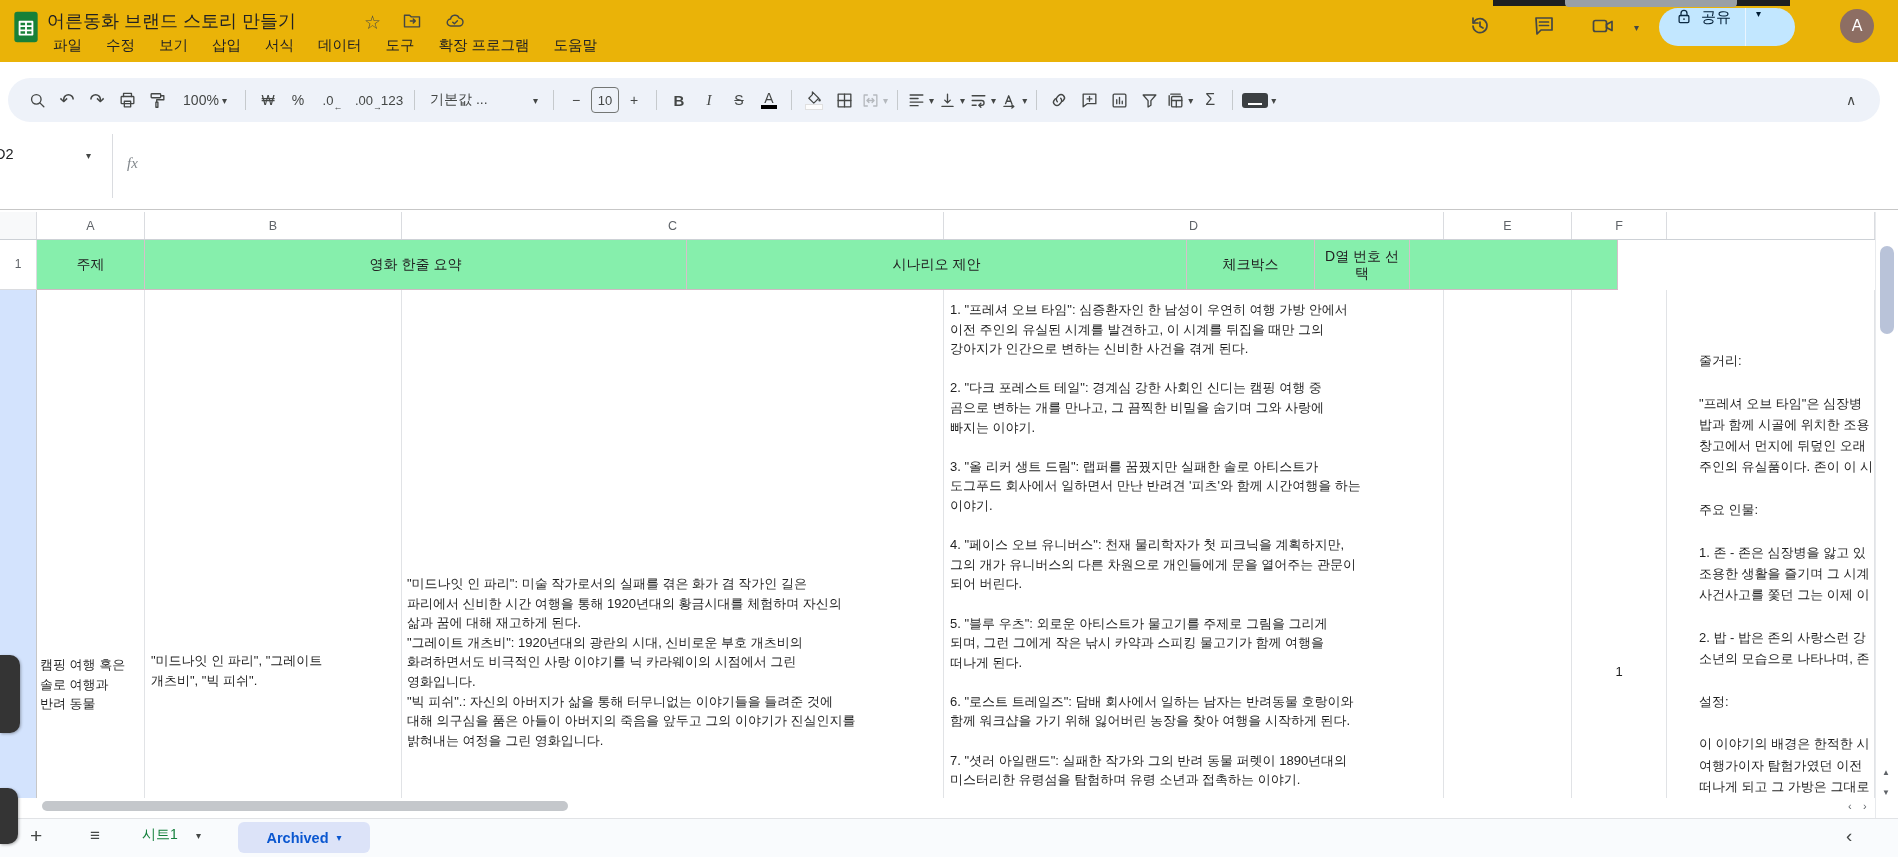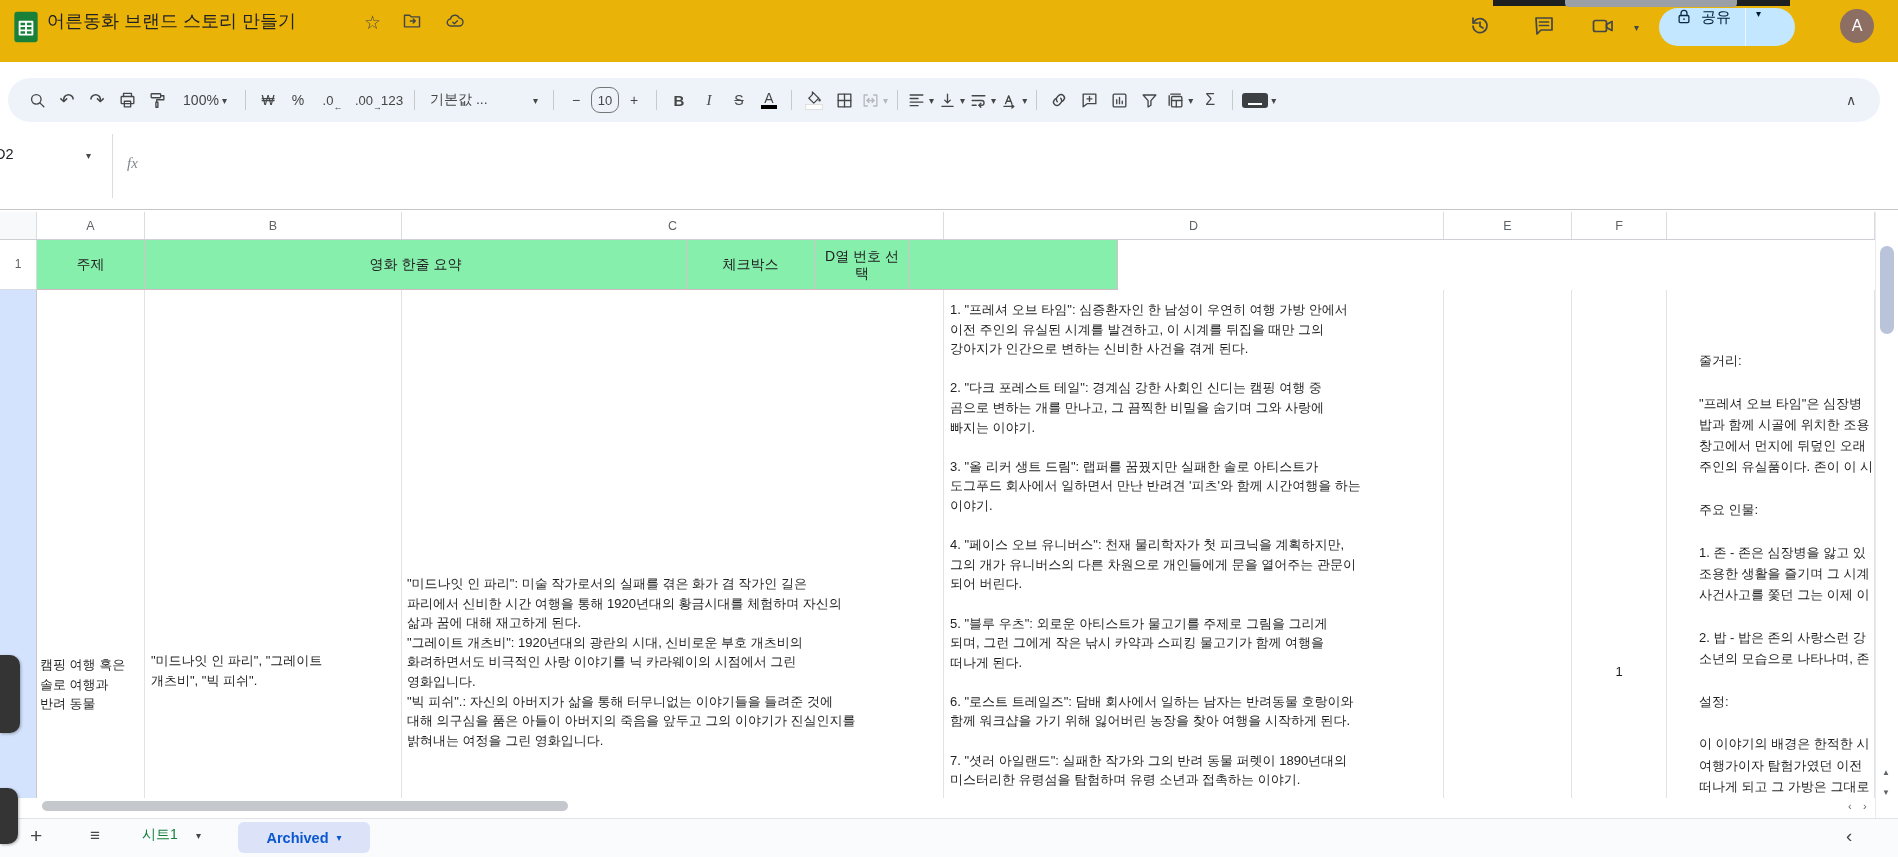--- a/index.html
+++ b/index.html
@@ -25,21 +25,21 @@
   .artifact{position:absolute;top:0;}
 
   
   #toolbar{position:absolute;left:8px;top:78px;width:1872px;height:44px;background:#eef2f9;
            border-radius:22px;display:flex;align-items:center;padding:0 14px;box-sizing:border-box;}
   .tbtn{height:28px;min-width:26px;border-radius:4px;display:flex;align-items:center;justify-content:center;
         color:#444746;font-size:14px;margin:0 2px;}
   .tsep{width:1px;height:20px;background:#c6cacd;margin:0 7px;}
   .crt{font-size:10px;color:#444746;margin-left:3px;}
   .tlabel{font-size:14px;color:#444746;}
-  #fontsize-box{width:26px;height:24px;border:1px solid #747775;border-radius:9px;display:flex;
+  #fontsize-box{width:26px;height:24px;border:1px solid #747775;border-radius:4px;display:flex;
                 align-items:center;justify-content:center;font-size:13px;color:#444746;}
   .bold-b{font-weight:bold;font-size:15px;}
   .ital-i{font-style:italic;font-family:"Liberation Serif",serif;font-size:15px;}
   .strike-s{text-decoration:line-through;font-size:14px;}
   .tcolor{font-size:14px;line-height:12px;display:flex;flex-direction:column;align-items:center;}
   .tcolor .bar{width:16px;height:4px;background:#000;margin-top:1px;}
   .fillwrap{display:flex;flex-direction:column;align-items:center;}
   .fillwrap .bar{width:16px;height:4px;background:#fdfdfd;border:1px solid #e0e0e0;margin-top:0px;}
   .gray{color:#b5b9be;}
   .gray svg{stroke:#b5b9be;}
@@ -121,20 +121,31 @@
           <path d="M10 12h6 M13.5 9.5 16 12l-2.5 2.5"></path>
         </svg>
     </span>
     <span class="ic title-ic" style="left:444px;">
       <svg width="22" height="20" viewBox="0 0 24 24">
           <path d="M7 18a4.2 4.2 0 0 1-.3-8.4 5.3 5.3 0 0 1 10.2-1.1A3.7 3.7 0 0 1 16.8 18z"></path>
           <path d="M9.3 13.4l2 2 3.6-3.6"></path>
         </svg>
     </span>
 
+    <div id="menubar">
+      <span class="menu-item">파일</span>
+      <span class="menu-item">수정</span>
+      <span class="menu-item">보기</span>
+      <span class="menu-item">삽입</span>
+      <span class="menu-item">서식</span>
+      <span class="menu-item">데이터</span>
+      <span class="menu-item">도구</span>
+      <span class="menu-item">확장 프로그램</span>
+      <span class="menu-item">도움말</span>
+    </div>
 
     <span class="ic tr-ic" style="left:1468px;">
       <svg width="24" height="24" viewBox="0 0 24 24">
           <path d="M5 4v5h5"></path>
           <path d="M5.5 9a7 7 0 1 1-.5 3"></path>
           <path d="M12 8v4.2l3 1.8"></path>
         </svg>
     </span>
     <span class="ic tr-ic" style="left:1532px;">
       <svg width="24" height="24" viewBox="0 0 24 24">
@@ -347,20 +358,21 @@
       <div class="ch wD">D</div>
       <div class="ch wE">E</div>
       <div class="ch wF">F</div>
       <div class="ch wG"></div>
     </div>
 
     <div id="row1">
       <div class="r1 w0" id="rownum1">1</div>
       <div class="r1 wA">주제</div>
       <div class="r1 wC">영화 한줄 요약</div>
+      <div class="r1 wD">시나리오 제안</div>
       <div class="r1 wE">체크박스</div>
       <div class="r1 wF" style="white-space:normal;padding:0 4px;">D열 번호 선택</div>
       <div class="r1 wG"></div>
     </div>
 
     <div id="row2">
       <div id="rowhdr2"></div>
       <div class="vline" style="left:144px;"></div>
       <div class="vline" style="left:401px;"></div>
       <div class="vline" style="left:943px;"></div>

